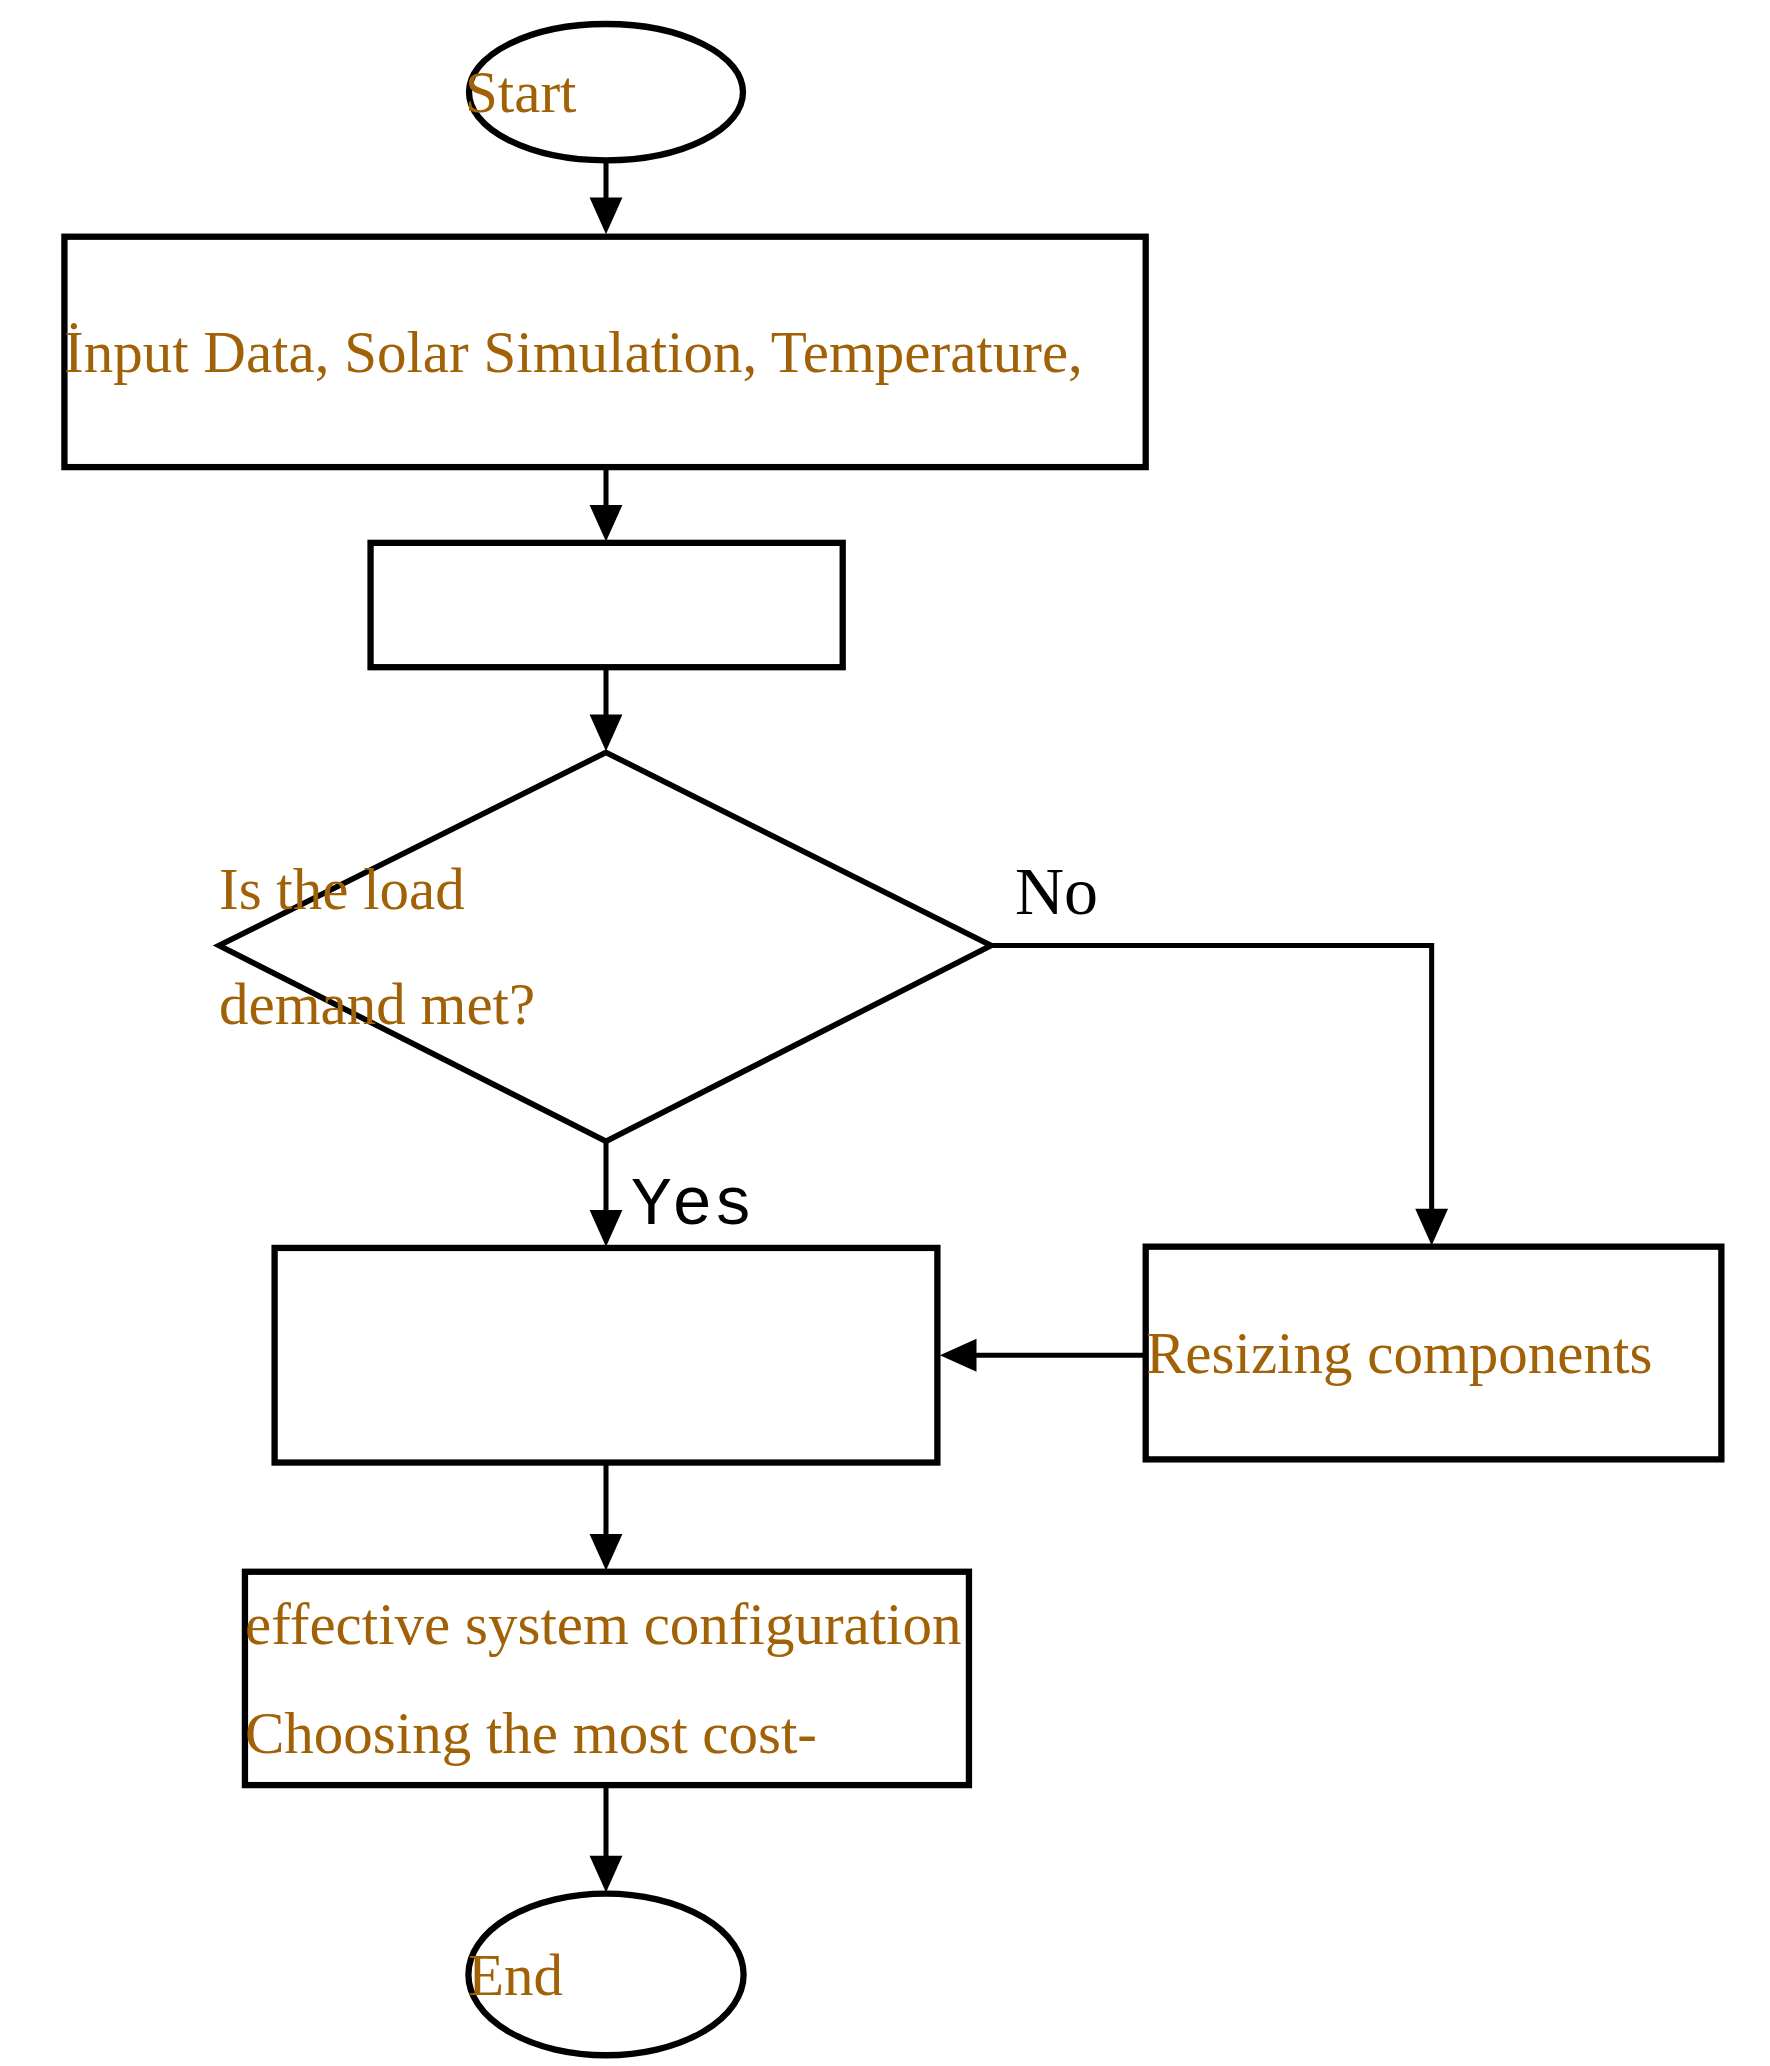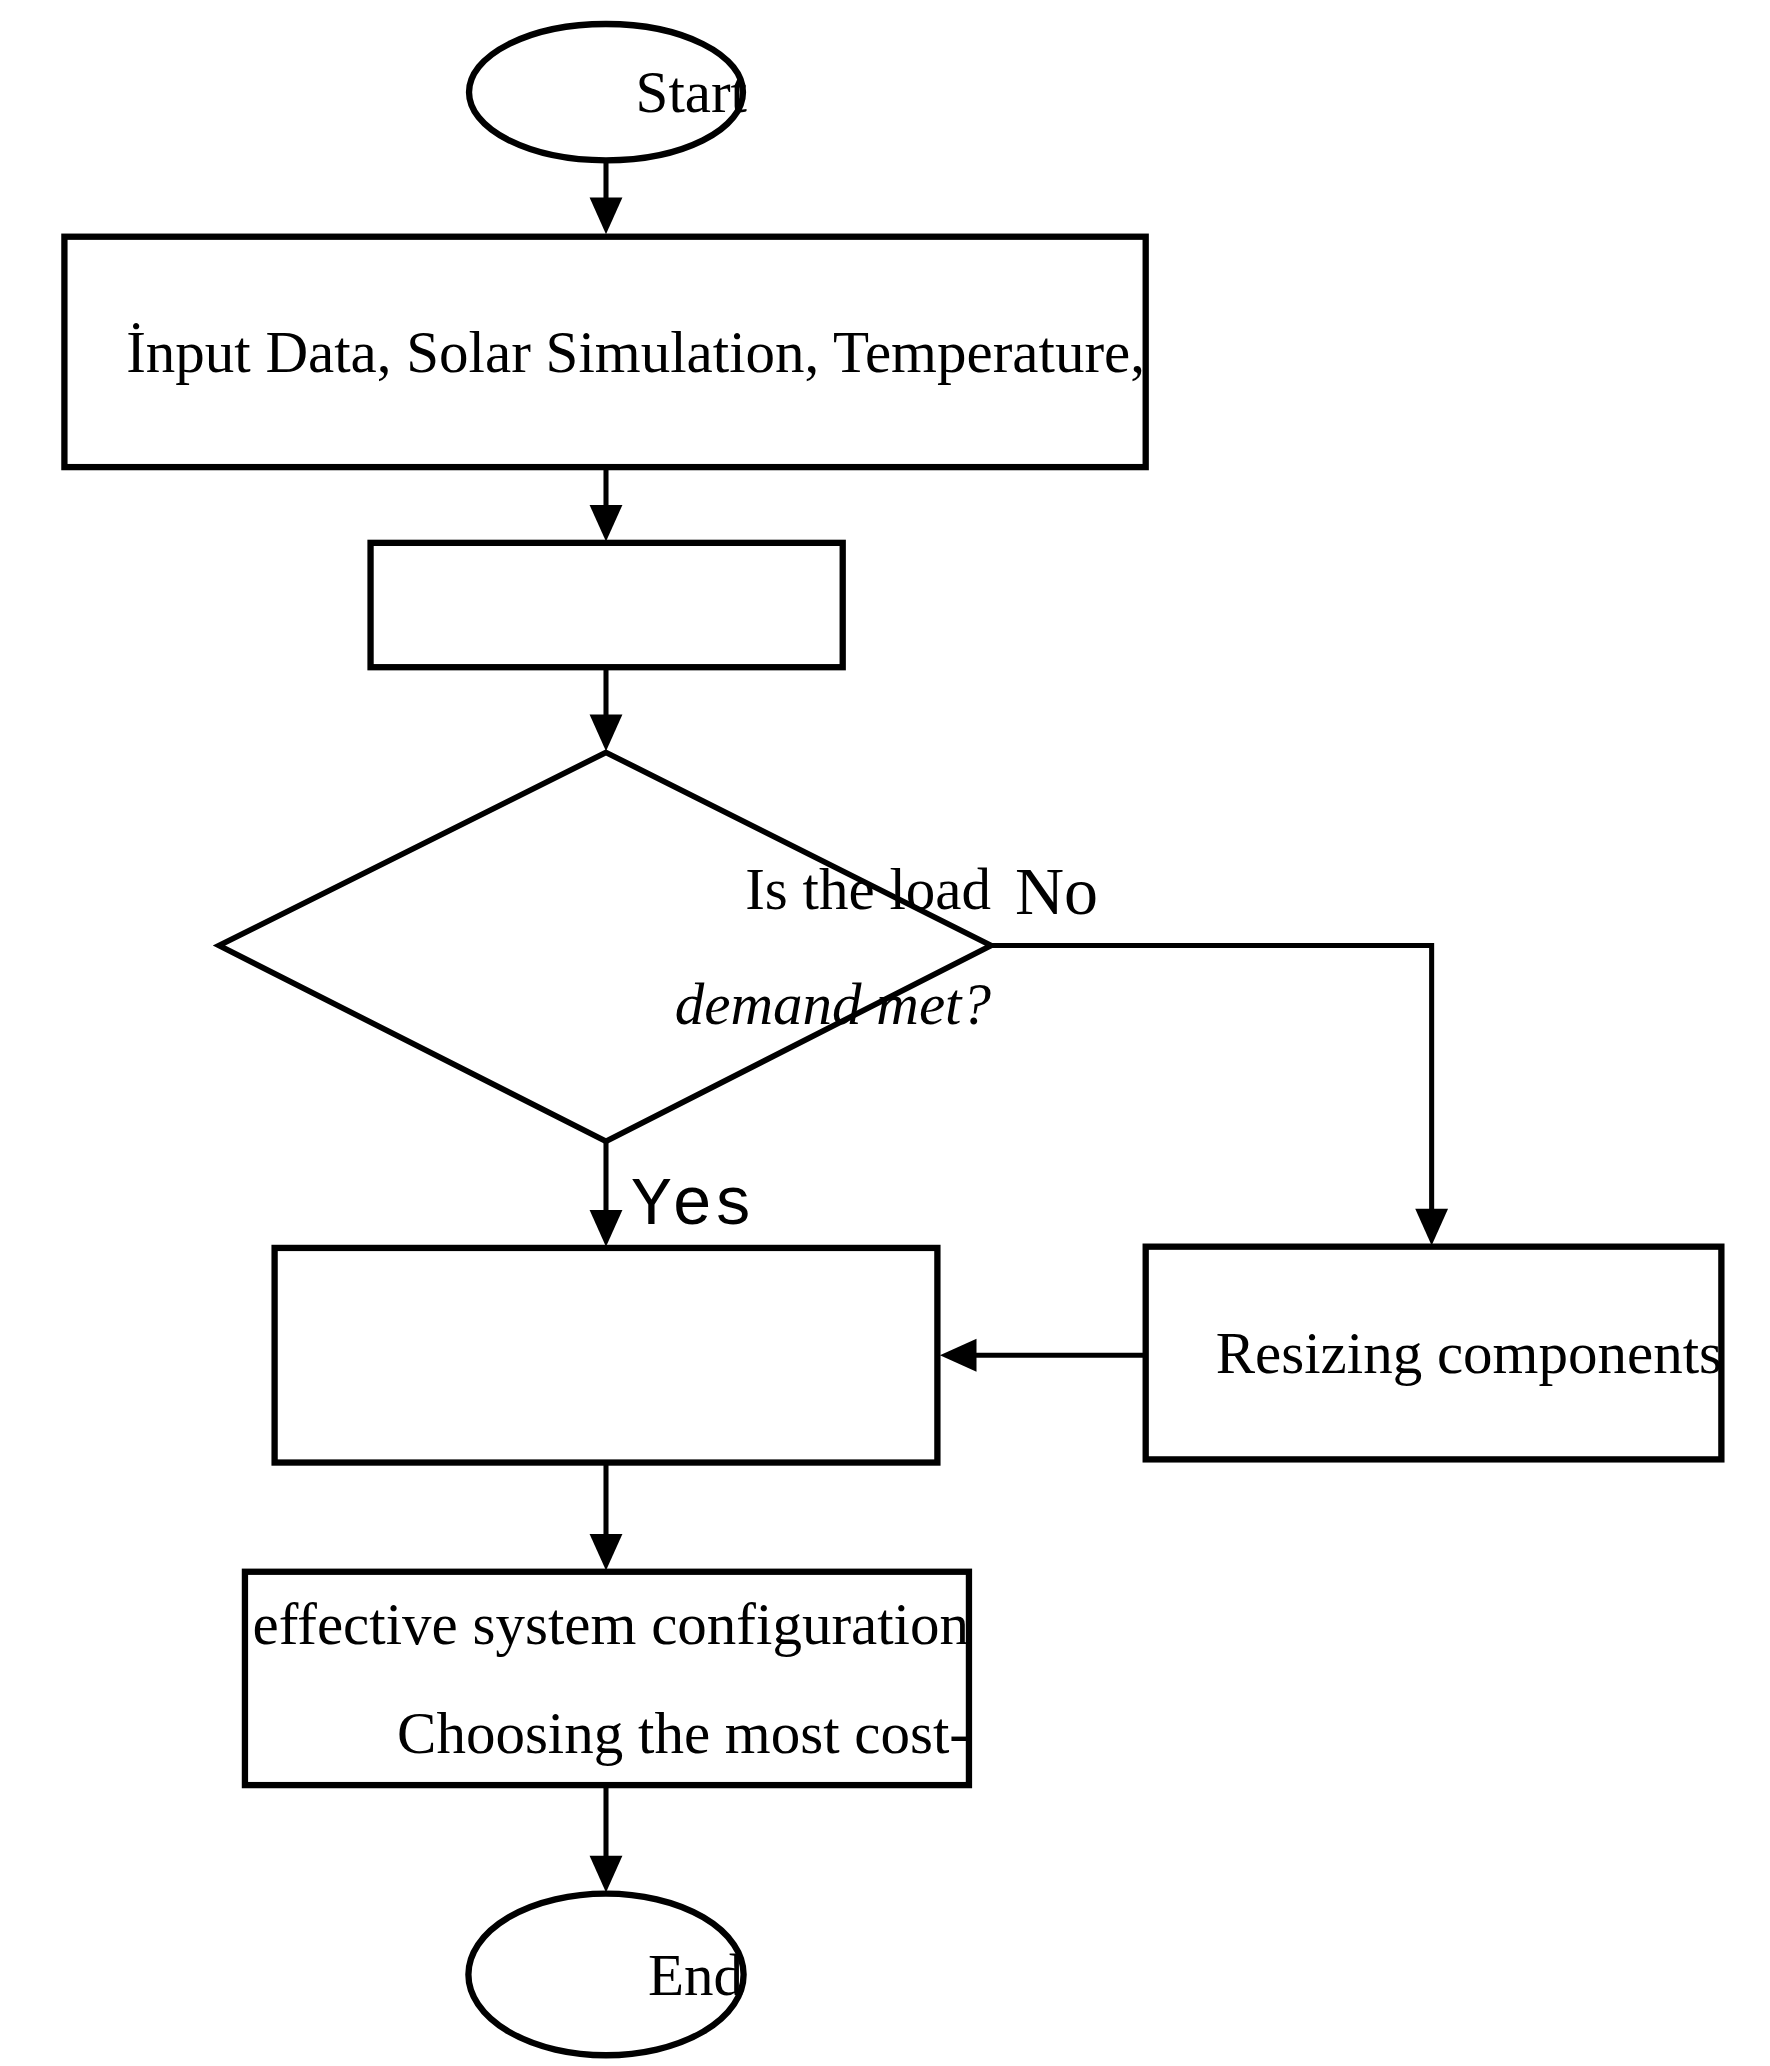--- a/index.html
+++ b/index.html
@@ -18,25 +18,25 @@
   }
   .canvas svg {
     position: absolute;
     left: 0;
     top: 0;
   }
   .label {
     position: absolute;
     display: flex;
     flex-direction: column;
-    align-items: flex-end;
+    align-items: flex-start;
     justify-content: center;
     text-align: center;
     font-size: 59px;
-    color: #000000;
+    color: #a16207;
     white-space: nowrap;
     pointer-events: none;
   }
   .label .ln {
     line-height: 109px;
   }
   .edge-label {
     position: absolute;
     font-size: 68px;
     line-height: 77px;
@@ -95,21 +95,21 @@
     <div class="ln">Start</div>
   </div>
 
   <div class="label" style="left:64px; top:237px; width:1081px; height:230px;">
     <div class="ln">İnput Data, Solar Simulation, Temperature,</div>
   </div>
 
 
   <div class="label" style="left:219px; top:752px; width:772px; height:389px;">
     <div class="ln" style="line-height:115px;">Is the load</div>
-    <div class="ln" style="line-height:115px;font-style:italic;">demand met?</div>
+    <div class="ln" style="line-height:115px;">demand met?</div>
   </div>
 
 
   <div class="label" style="left:1146px; top:1247px; width:576px; height:213px;">
     <div class="ln">Resizing components</div>
   </div>
 
   <div class="label" style="left:245px; top:1572px; width:724px; height:213px;">
     <div class="ln">effective system configuration</div>
     <div class="ln">Choosing the most cost-</div>

